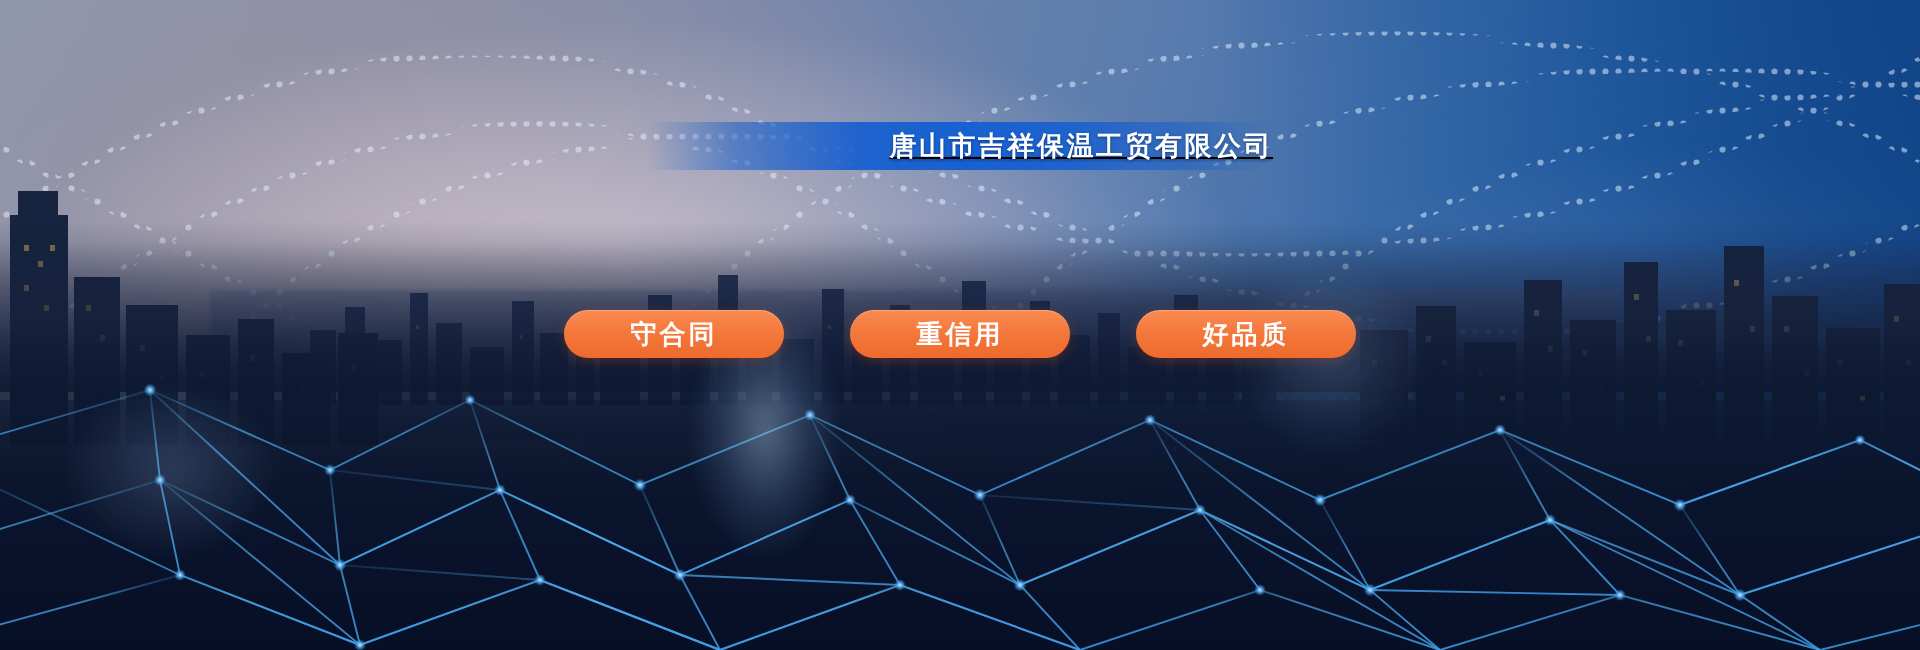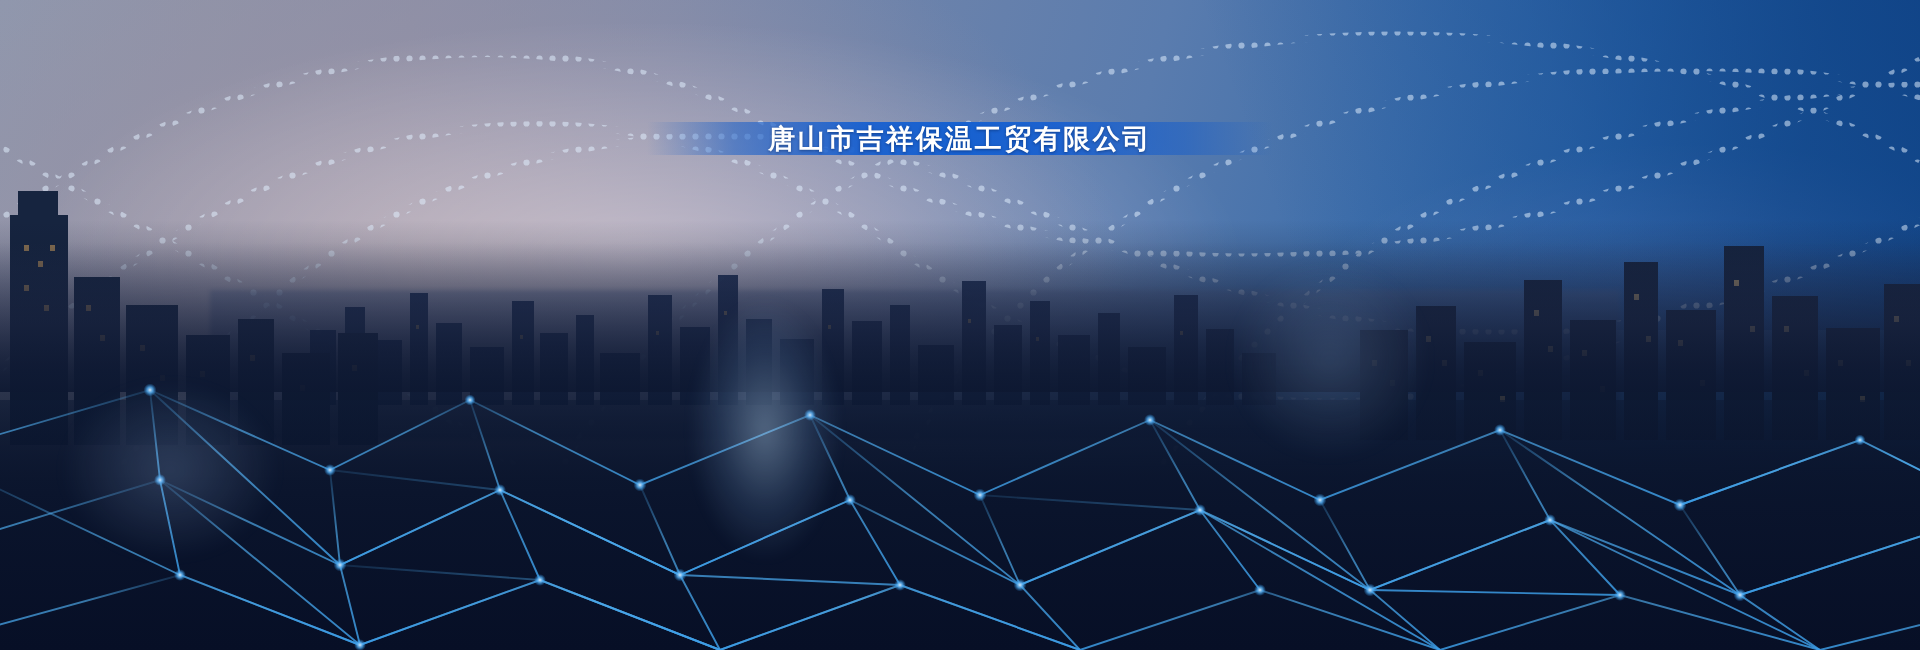--- a/index.html
+++ b/index.html
@@ -80,30 +80,31 @@
       background:radial-gradient(ellipse at center, rgba(170,205,255,.20) 0%, rgba(0,0,0,0) 70%);filter:blur(8px);}
   .f3{left:1230px;top:260px;width:200px;height:200px;
       background:radial-gradient(ellipse at center, rgba(170,210,255,.18) 0%, rgba(0,0,0,0) 70%);filter:blur(9px);}
 
   
   .content{position:absolute;inset:0;}
 
   .company-bar{
     position:absolute;left:50%;transform:translateX(-50%);
     top:122px;
-    width:626px;height:33px;
-    display:flex;align-items:center;justify-content:center;
+    width:626px;height:48px;
+    display:flex;align-items:center;justify-content:flex-end;
     background:linear-gradient(90deg,
         rgba(26,95,200,0) 0%,
         rgba(26,95,200,0.55) 14%,
         rgba(25,96,207,0.95) 34%,
         #1761d0 50%,
         rgba(25,96,207,0.95) 66%,
         rgba(26,95,200,0.55) 86%,
         rgba(26,95,200,0) 100%);
+    text-decoration:underline;
   }
   .company-name{
     color:#ffffff;
     font-size:27px;
     font-weight:bold;
     letter-spacing:2.5px;
     white-space:nowrap;
     text-shadow:0 1px 3px rgba(0,20,60,.45);
   }
 
@@ -386,15 +387,20 @@
   <div class="flare f2"></div>
   <div class="flare f3"></div>
 
   <div class="content">
 
     <div class="company-bar">
       <span class="company-name">唐山市吉祥保温工贸有限公司</span>
     </div>
 
 
+    <div class="tags">
+      <div class="tag">守合同</div>
+      <div class="tag">重信用</div>
+      <div class="tag">好品质</div>
+    </div>
 
   </div>
 </div>
 
 </body></html>

